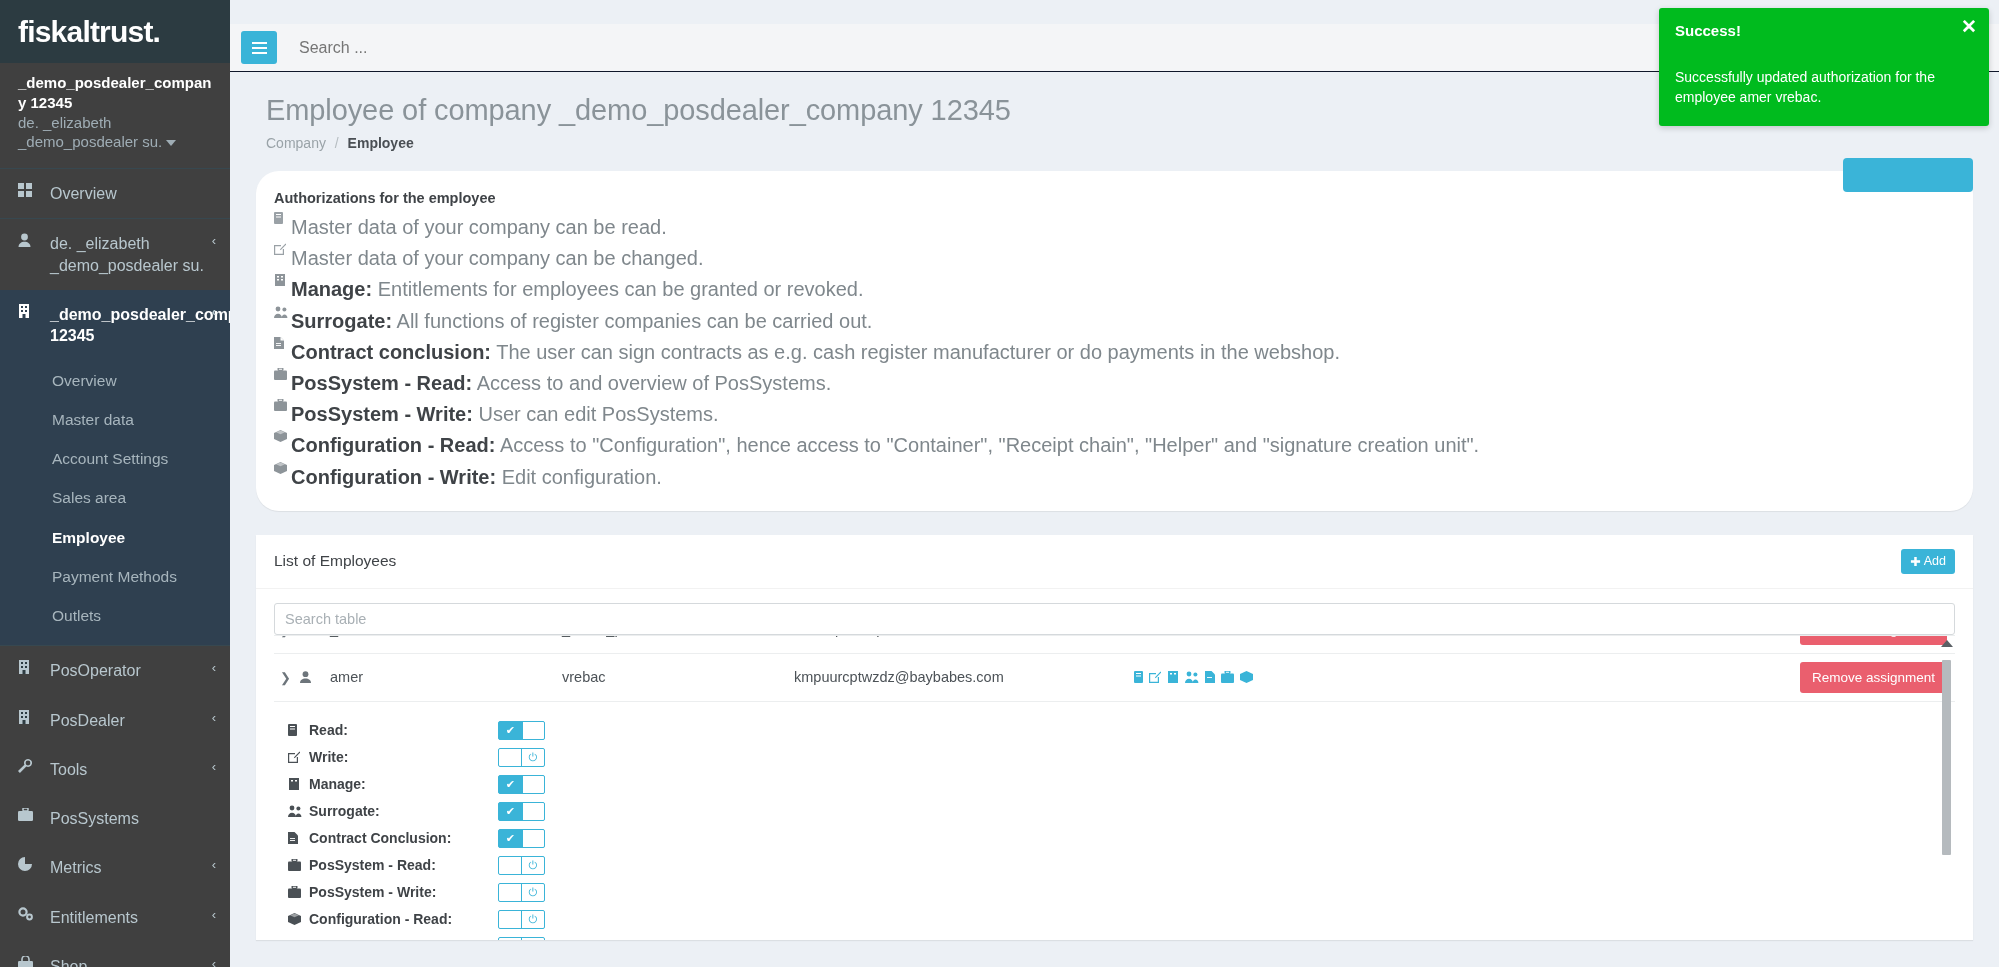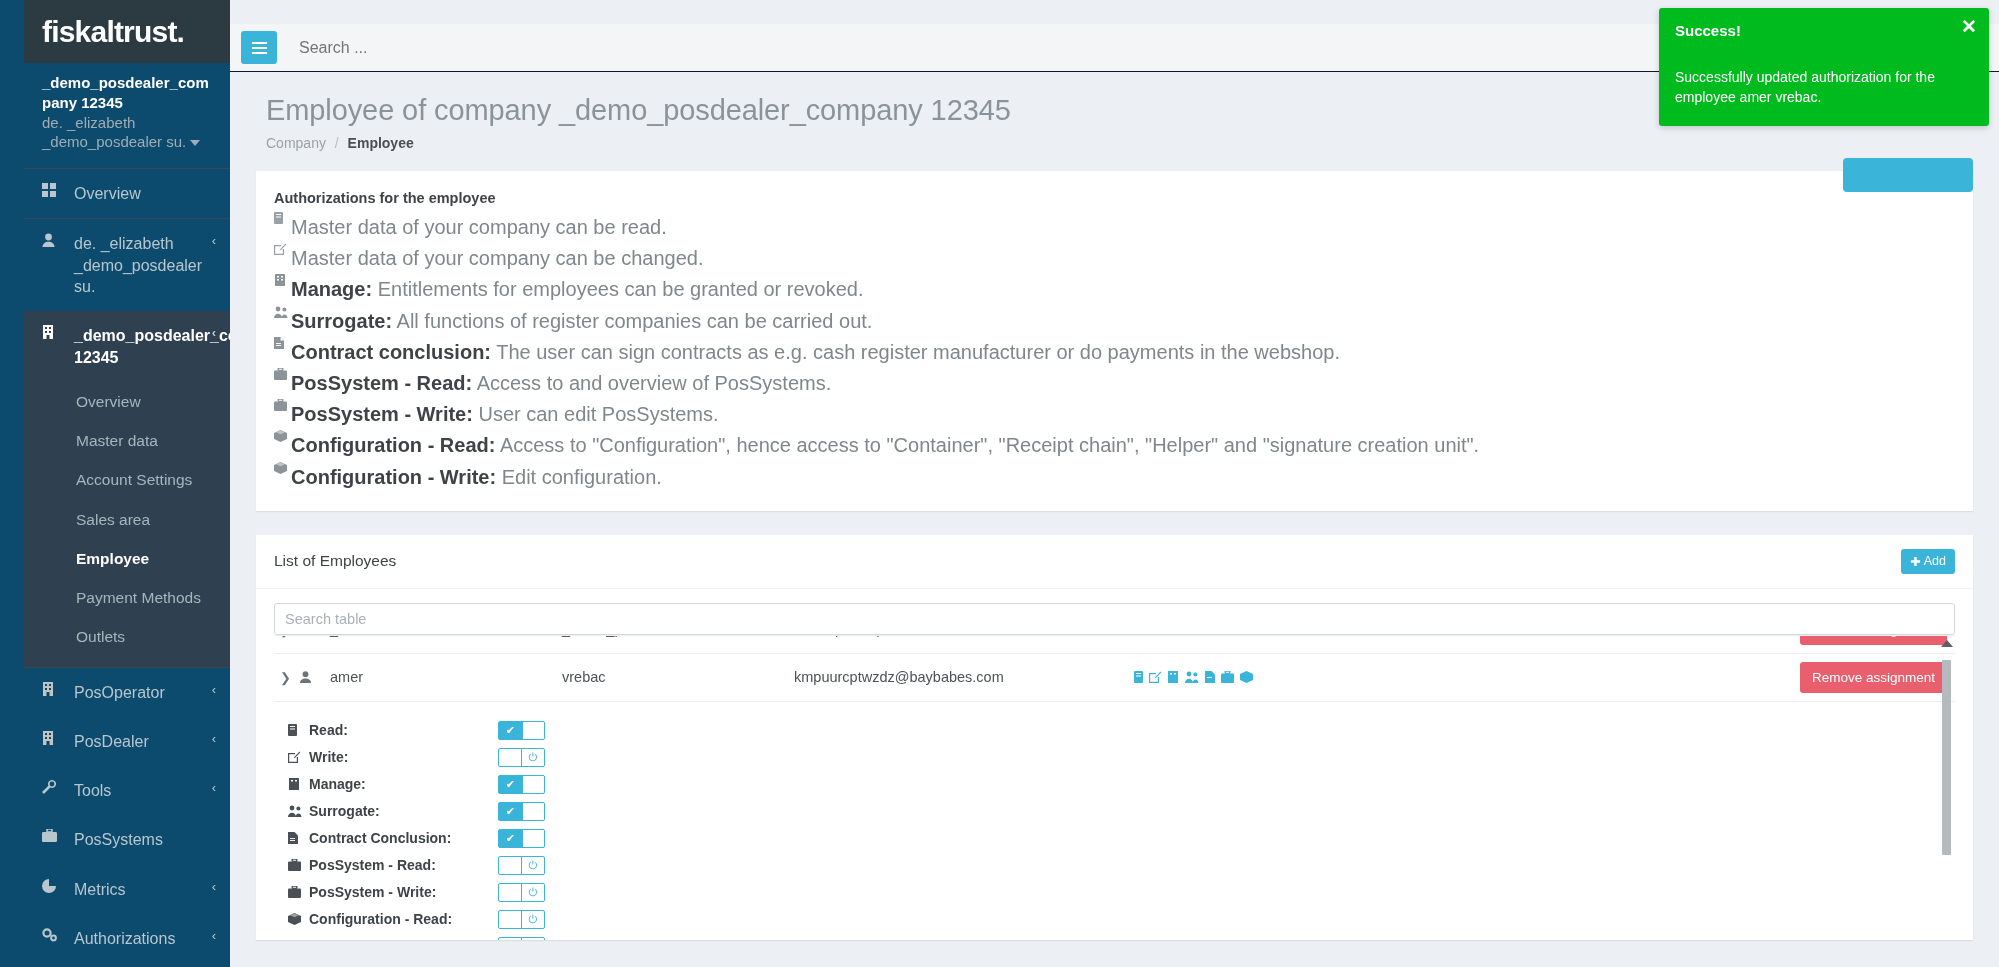--- a/index.html
+++ b/index.html
@@ -7,25 +7,24 @@
     width: 1999px; height: 967px;
     font-family: "Liberation Sans", sans-serif;
     background: #ecf0f5;
     overflow: hidden;
   }
   #app { position: relative; width: 1999px; height: 967px; display: flex; }
 
   
   #sidebar {
     width: 230px; min-width: 230px; height: 967px;
-    background: #0c4a6e;
+    background: #404040;
     color: #b8c7ce;
     overflow: hidden;
     position: relative;
-    padding-left: 24px;
   }
   .brand {
     height: 63px;
     display: flex; align-items: center;
     padding-left: 18px;
     background: #2c3b41;
   }
   .brand-text {
     font-size: 30px; font-weight: bold; color: #ffffff;
     letter-spacing: -0.8px;
@@ -104,21 +103,21 @@
   .head-btn {
     position: absolute; right: 26px; top: 86px;
     background: #3ab4d8; color:#fff; border:none; border-radius: 4px;
     height: 34px; width: 130px; font-size: 14px; cursor: pointer;
     font-family: "Liberation Sans", sans-serif;
   }
 
   .content { padding: 10px 26px 0 26px; }
 
   .panel { background: #fff; border-top: 3px solid transparent; box-shadow: 0 1px 1px rgba(0,0,0,0.07); }
-  .authbox { padding: 16px 18px 18px 18px; margin-bottom: 24px; }
+  .authbox { padding: 16px 18px 18px 18px; margin-bottom: 24px; border-radius: 23px; }
   .auth-title { font-size: 14.5px; font-weight: bold; color: #3f4347; margin-bottom: 6px; }
   .auth-row { font-size: 20px; color: #7f878c; line-height: 1.56; display:flex; align-items:flex-start;}
   .auth-row .ai { width: 17px; min-width:17px; color:#8d9499; font-size:13px; display:inline-block;}
   .auth-row b { color: #3f4347; }
   .auth-row.indent .ai { color:#9aa1a6; }
   .auth-row .txt { display:inline-block; }
 
   .listpanel { background:#fff; box-shadow: 0 1px 1px rgba(0,0,0,0.07); }
   .listhead {
     display:flex; align-items:center; padding: 14px 18px;
@@ -330,21 +329,21 @@
         <span class="lbl">Metrics</span>
         <span class="chev">‹</span>
       </li>
       <li class="nav-item">
         <span class="ico">
           <svg class="icn" width="16" height="14" viewBox="0 0 16 14">
               <circle cx="5" cy="5" r="3.6" fill="none" stroke="currentColor" stroke-width="2.2"></circle>
               <circle cx="11.5" cy="10" r="2.4" fill="none" stroke="currentColor" stroke-width="2"></circle>
             </svg>
         </span>
-        <span class="lbl">Authorizations</span>
+        <span class="lbl">Entitlements</span>
         <span class="chev">‹</span>
       </li>
       <li class="nav-item">
         <span class="ico">
           <svg class="icn" width="15" height="14" viewBox="0 0 15 14">
               <path d="M4 5V3.2a3.5 3.5 0 017 0V5" fill="none" stroke="currentColor" stroke-width="1.6"></path>
               <rect x="0" y="5" width="15" height="9" rx="1.2" fill="currentColor"></rect>
             </svg>
         </span>
         <span class="lbl">Shop</span>

